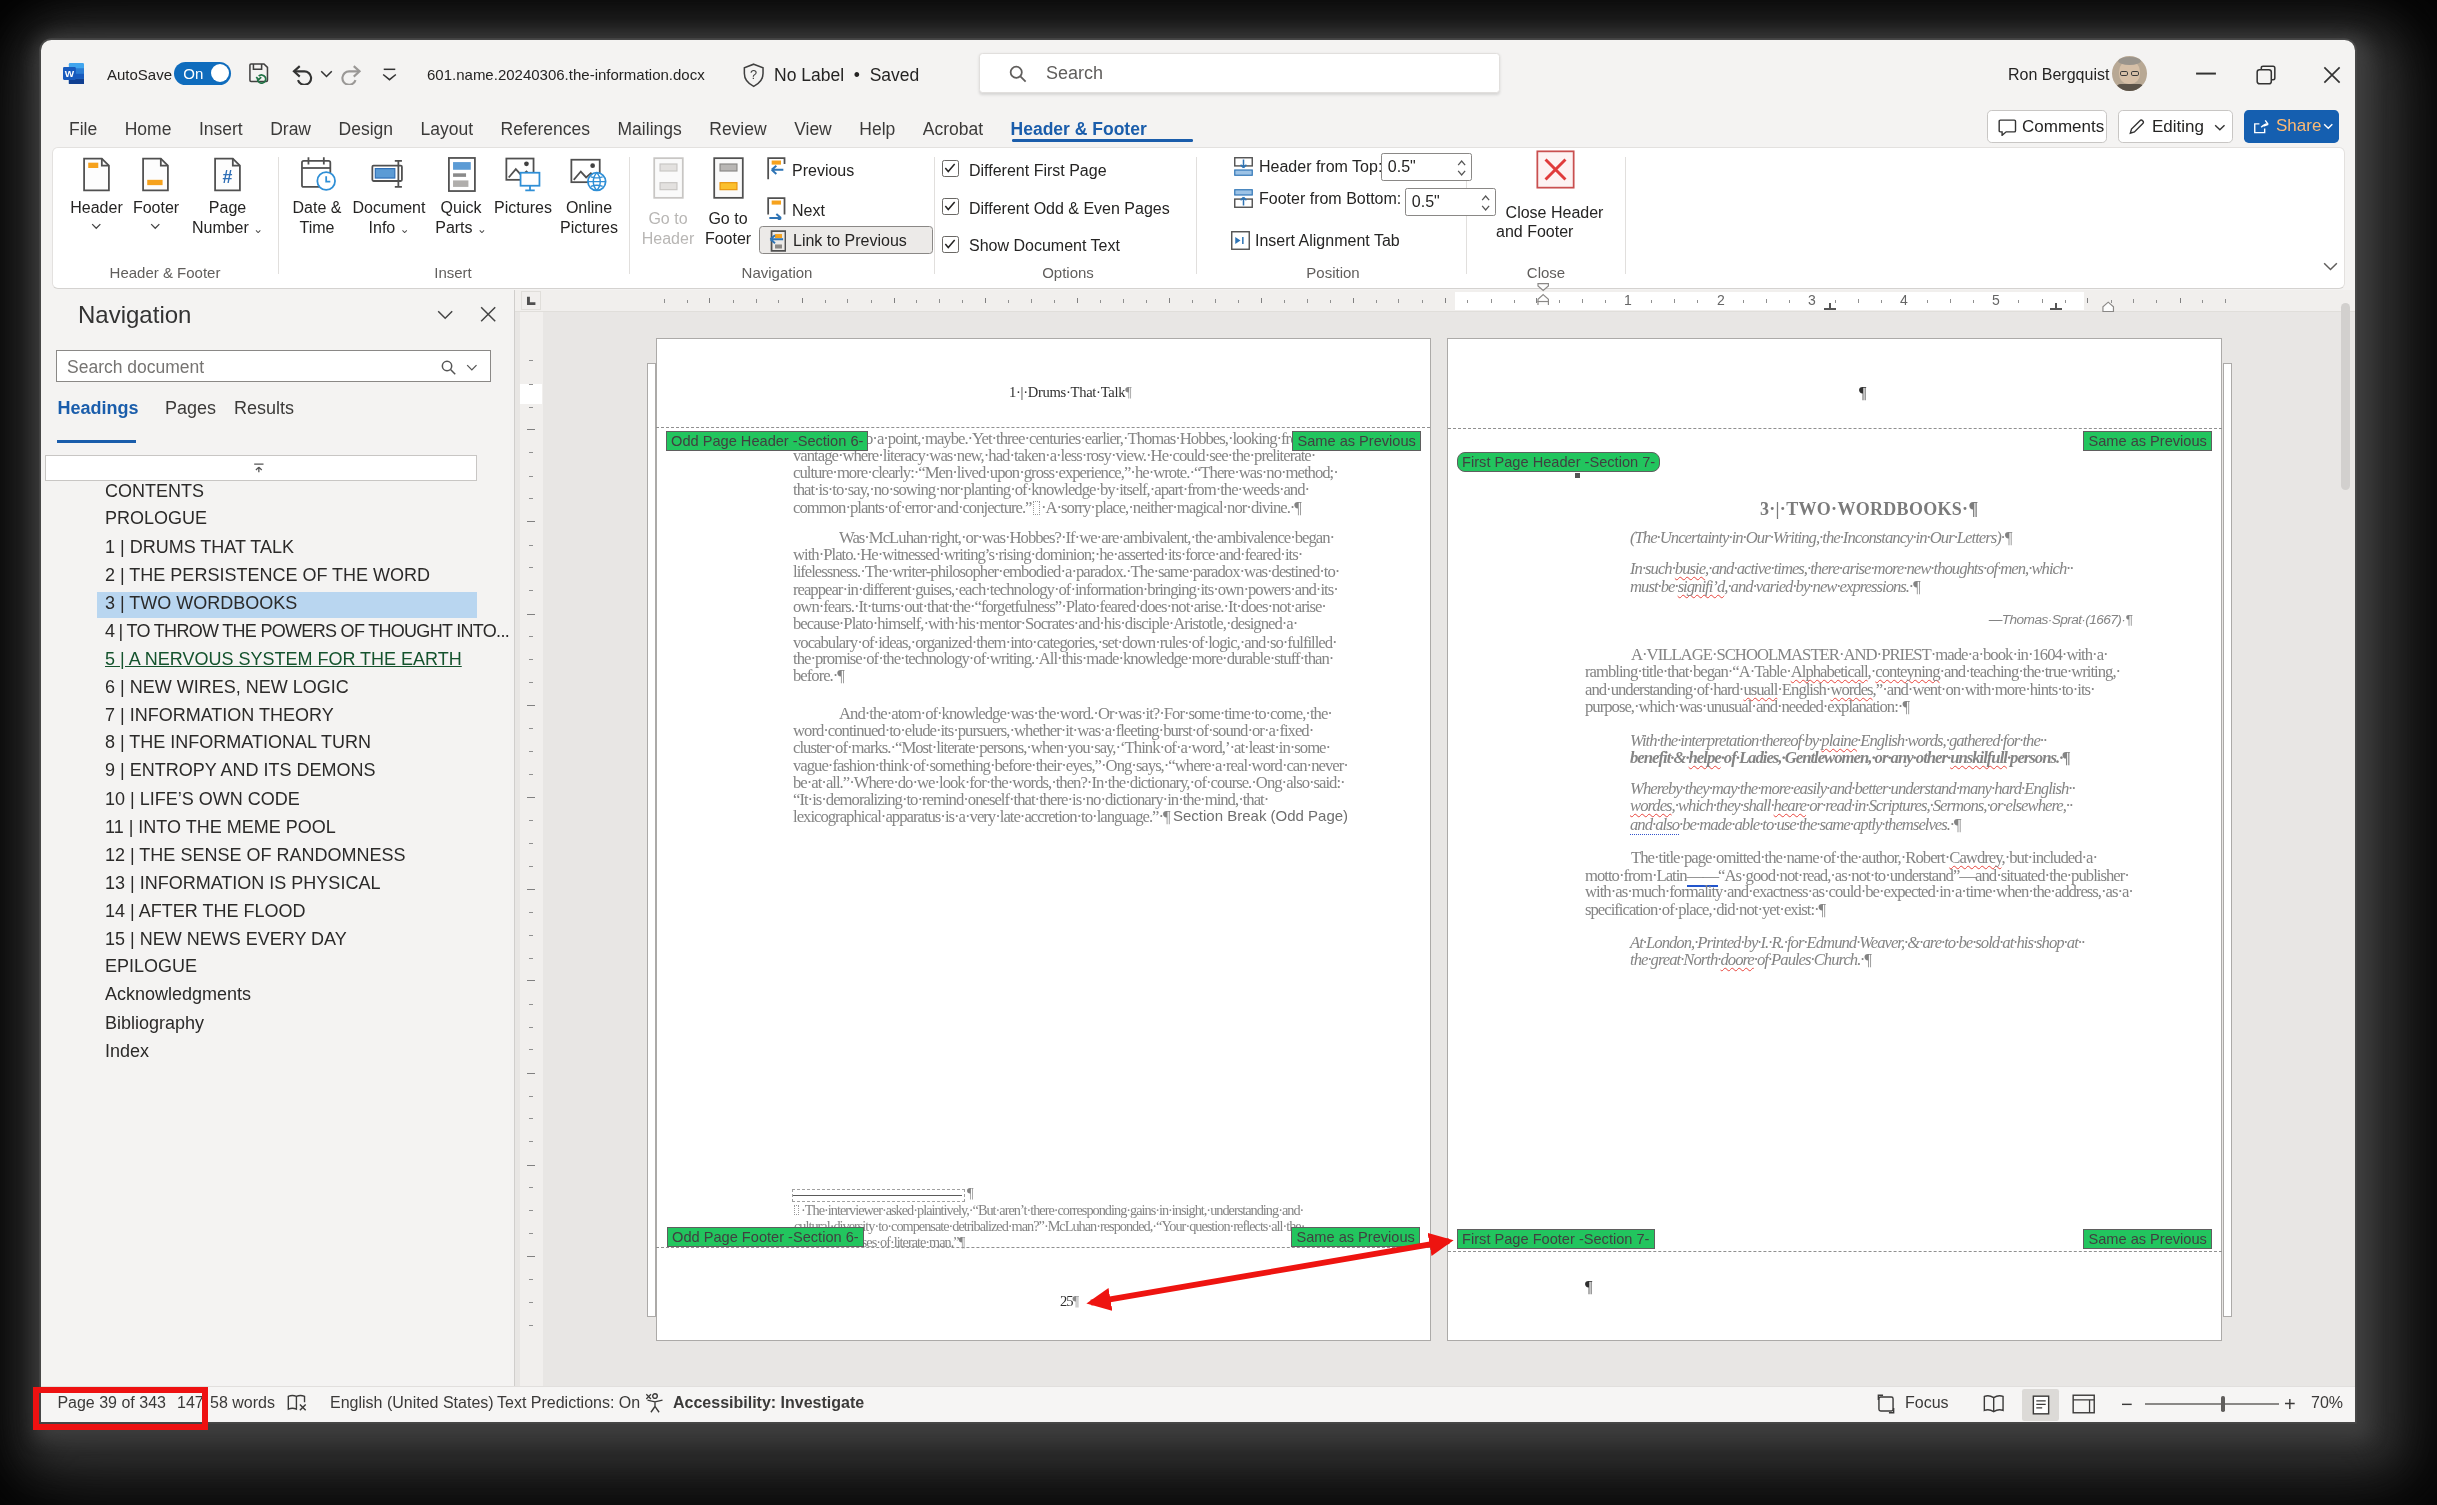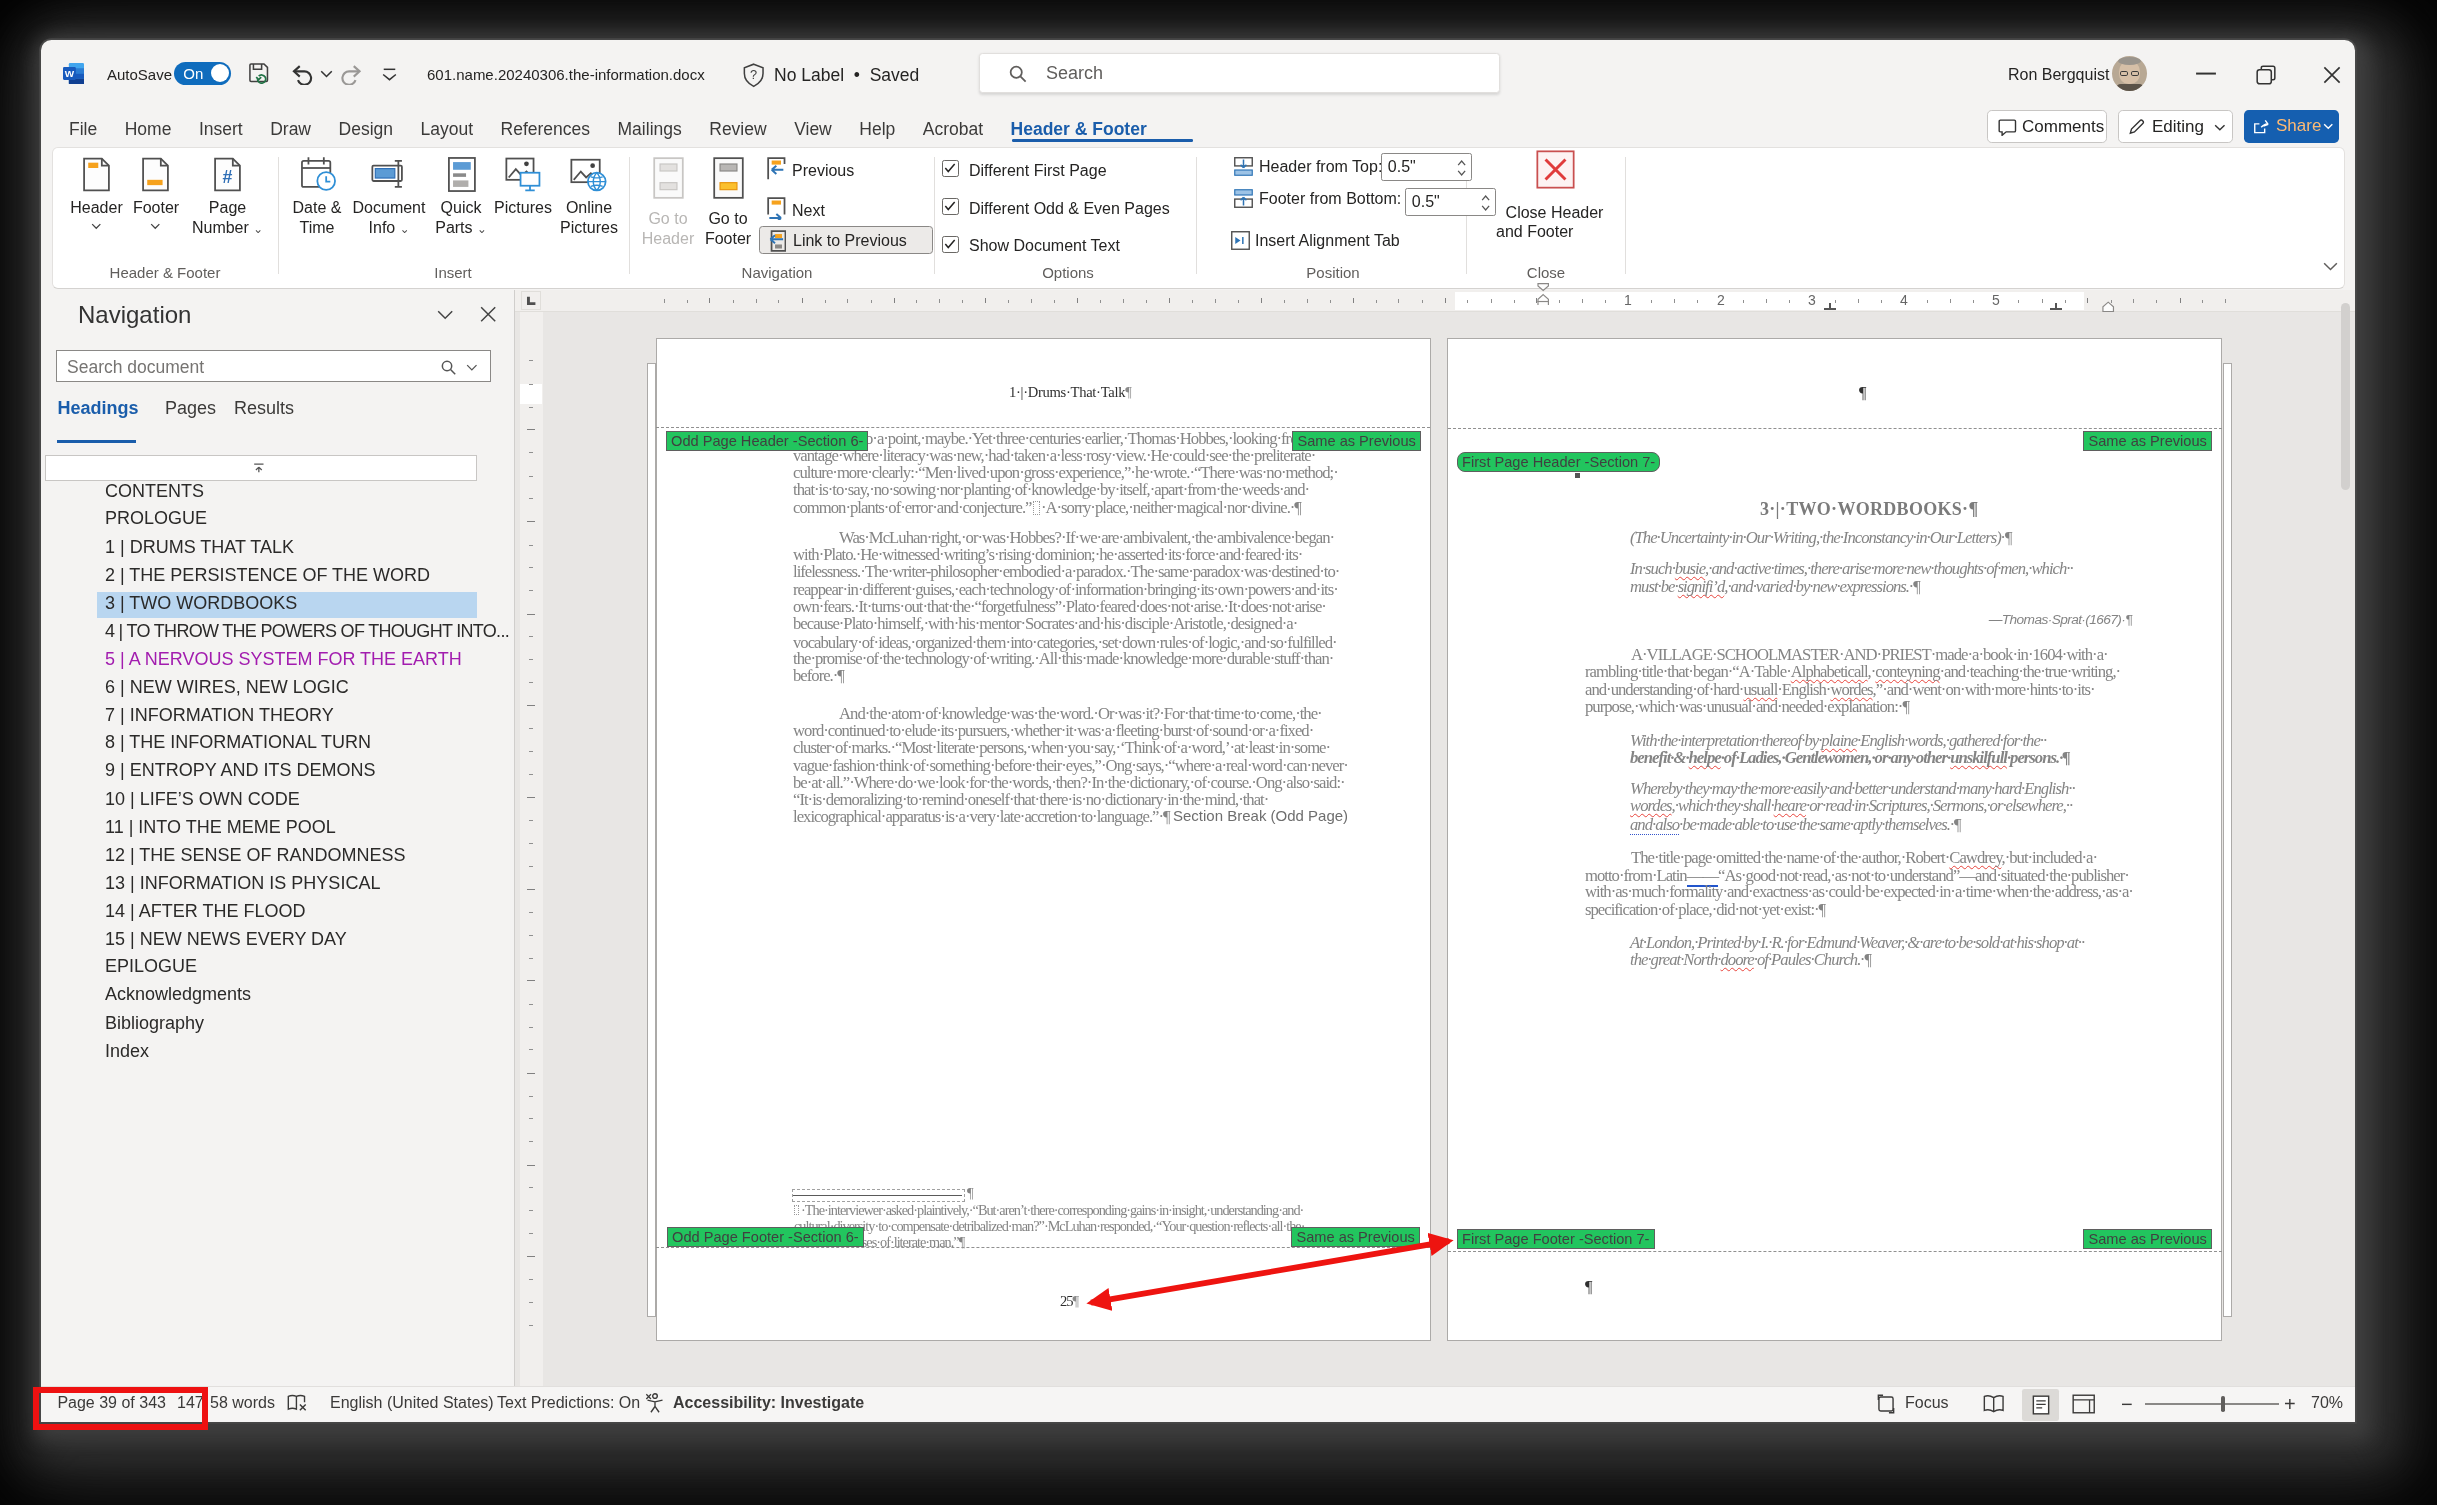--- a/index.html
+++ b/index.html
@@ -511,21 +511,21 @@
         <path d="M2 2 h16 M10 16 v-9 m0 0 l-5 5 m5-5 l5 5" stroke="#555" stroke-width="2.2" fill="none"></path>
       </svg>
   </div>
   <div class="abs" style="left:64px;top:441px;font-size:18px;color:#2b2a29;white-space:nowrap;">CONTENTS</div>
   <div class="abs" style="left:64px;top:468px;font-size:18px;color:#2b2a29;white-space:nowrap;">PROLOGUE</div>
   <div class="abs" style="left:64px;top:497px;font-size:18px;color:#2b2a29;white-space:nowrap;">1 | DRUMS THAT TALK</div>
   <div class="abs" style="left:64px;top:525px;font-size:18px;color:#2b2a29;white-space:nowrap;">2 | THE PERSISTENCE OF THE WORD</div>
   <div class="abs" style="left:56px;top:552px;width:380px;height:26px;background:#b9d6f0;"></div>
   <div class="abs" style="left:64px;top:553px;font-size:18px;color:#2b2a29;white-space:nowrap;">3 | TWO WORDBOOKS</div>
   <div class="abs" style="left:64px;top:581px;font-size:18px;color:#2b2a29;white-space:nowrap;letter-spacing:-0.7px;">4 | TO THROW THE POWERS OF THOUGHT INTO...</div>
-  <div class="abs" style="left:64px;top:609px;font-size:18px;color:#a21caf;white-space:nowrap;">5 | A NERVOUS SYSTEM FOR THE EARTH</div>
+  <div class="abs" style="left:64px;top:609px;font-size:18px;color:#14532d;white-space:nowrap;text-decoration:underline;">5 | A NERVOUS SYSTEM FOR THE EARTH</div>
   <div class="abs" style="left:64px;top:637px;font-size:18px;color:#2b2a29;white-space:nowrap;">6 | NEW WIRES, NEW LOGIC</div>
   <div class="abs" style="left:64px;top:665px;font-size:18px;color:#2b2a29;white-space:nowrap;">7 | INFORMATION THEORY</div>
   <div class="abs" style="left:64px;top:692px;font-size:18px;color:#2b2a29;white-space:nowrap;">8 | THE INFORMATIONAL TURN</div>
   <div class="abs" style="left:64px;top:720px;font-size:18px;color:#2b2a29;white-space:nowrap;">9 | ENTROPY AND ITS DEMONS</div>
   <div class="abs" style="left:64px;top:749px;font-size:18px;color:#2b2a29;white-space:nowrap;">10 | LIFE’S OWN CODE</div>
   <div class="abs" style="left:64px;top:777px;font-size:18px;color:#2b2a29;white-space:nowrap;">11 | INTO THE MEME POOL</div>
   <div class="abs" style="left:64px;top:805px;font-size:18px;color:#2b2a29;white-space:nowrap;">12 | THE SENSE OF RANDOMNESS</div>
   <div class="abs" style="left:64px;top:833px;font-size:18px;color:#2b2a29;white-space:nowrap;">13 | INFORMATION IS PHYSICAL</div>
   <div class="abs" style="left:64px;top:861px;font-size:18px;color:#2b2a29;white-space:nowrap;">14 | AFTER THE FLOOD</div>
   <div class="abs" style="left:64px;top:889px;font-size:18px;color:#2b2a29;white-space:nowrap;">15 | NEW NEWS EVERY DAY</div>
@@ -587,21 +587,21 @@
   <div class="line serif gtx" style="left:752px;top:458px;font-size:16.7px;">common·plants·of·error·and·conjecture.”<span style="display:inline-block;width:7px;height:14px;border:0.6px dotted #999;margin:0 1.2px;vertical-align:-2.3px;"></span>·A·sorry·place,·neither·magical·nor·divine.·¶</div>
   <div class="line serif gtx" style="left:798px;top:488px;font-size:16.7px;">Was·McLuhan·right,·or·was·Hobbes?·If·we·are·ambivalent,·the·ambivalence·began·</div>
   <div class="line serif gtx" style="left:752px;top:505px;font-size:16.7px;">with·Plato.·He·witnessed·writing’s·rising·dominion;·he·asserted·its·force·and·feared·its·</div>
   <div class="line serif gtx" style="left:752px;top:522px;font-size:16.7px;">lifelessness.·The·writer-philosopher·embodied·a·paradox.·The·same·paradox·was·destined·to·</div>
   <div class="line serif gtx" style="left:752px;top:540px;font-size:16.7px;">reappear·in·different·guises,·each·technology·of·information·bringing·its·own·powers·and·its·</div>
   <div class="line serif gtx" style="left:752px;top:557px;font-size:16.7px;">own·fears.·It·turns·out·that·the·“forgetfulness”·Plato·feared·does·not·arise.·It·does·not·arise·</div>
   <div class="line serif gtx" style="left:752px;top:574px;font-size:16.7px;">because·Plato·himself,·with·his·mentor·Socrates·and·his·disciple·Aristotle,·designed·a·</div>
   <div class="line serif gtx" style="left:752px;top:593px;font-size:16.7px;">vocabulary·of·ideas,·organized·them·into·categories,·set·down·rules·of·logic,·and·so·fulfilled·</div>
   <div class="line serif gtx" style="left:752px;top:609px;font-size:16.7px;">the·promise·of·the·technology·of·writing.·All·this·made·knowledge·more·durable·stuff·than·</div>
   <div class="line serif gtx" style="left:752px;top:626px;font-size:16.7px;">before.·¶</div>
-  <div class="line serif gtx" style="left:798px;top:664px;font-size:16.7px;">And·the·atom·of·knowledge·was·the·word.·Or·was·it?·For·that·time·to·come,·the·</div>
+  <div class="line serif gtx" style="left:798px;top:664px;font-size:16.7px;">And·the·atom·of·knowledge·was·the·word.·Or·was·it?·For·some·time·to·come,·the·</div>
   <div class="line serif gtx" style="left:752px;top:681px;font-size:16.7px;">word·continued·to·elude·its·pursuers,·whether·it·was·a·fleeting·burst·of·sound·or·a·fixed·</div>
   <div class="line serif gtx" style="left:752px;top:698px;font-size:16.7px;">cluster·of·marks.·“Most·literate·persons,·when·you·say,·‘Think·of·a·word,’·at·least·in·some·</div>
   <div class="line serif gtx" style="left:752px;top:716px;font-size:16.7px;">vague·fashion·think·of·something·before·their·eyes,”·Ong·says,·“where·a·real·word·can·never·</div>
   <div class="line serif gtx" style="left:752px;top:733px;font-size:16.7px;">be·at·all.”·Where·do·we·look·for·the·words,·then?·In·the·dictionary,·of·course.·Ong·also·said:·</div>
   <div class="line serif gtx" style="left:752px;top:750px;font-size:16.7px;">“It·is·demoralizing·to·remind·oneself·that·there·is·no·dictionary·in·the·mind,·that·</div>
   <div class="line serif gtx" style="left:752px;top:767px;font-size:16.7px;">lexicographical·apparatus·is·a·very·late·accretion·to·language.”·¶</div>
   <div class="line" style="left:1132px;top:767px;font-size:15px;color:#6e6e6e;">Section Break (Odd Page)</div>
   <div class="abs" style="left:751px;top:1149px;width:173px;height:13px;border:0.6px dashed #a0a0a0;"></div>
   <div class="abs" style="left:752px;top:1155px;width:169px;height:1.2px;background:#5a5a5a;"></div>
   <div class="line serif gtx" style="left:926px;top:1145px;font-size:14.6px;">¶</div>

